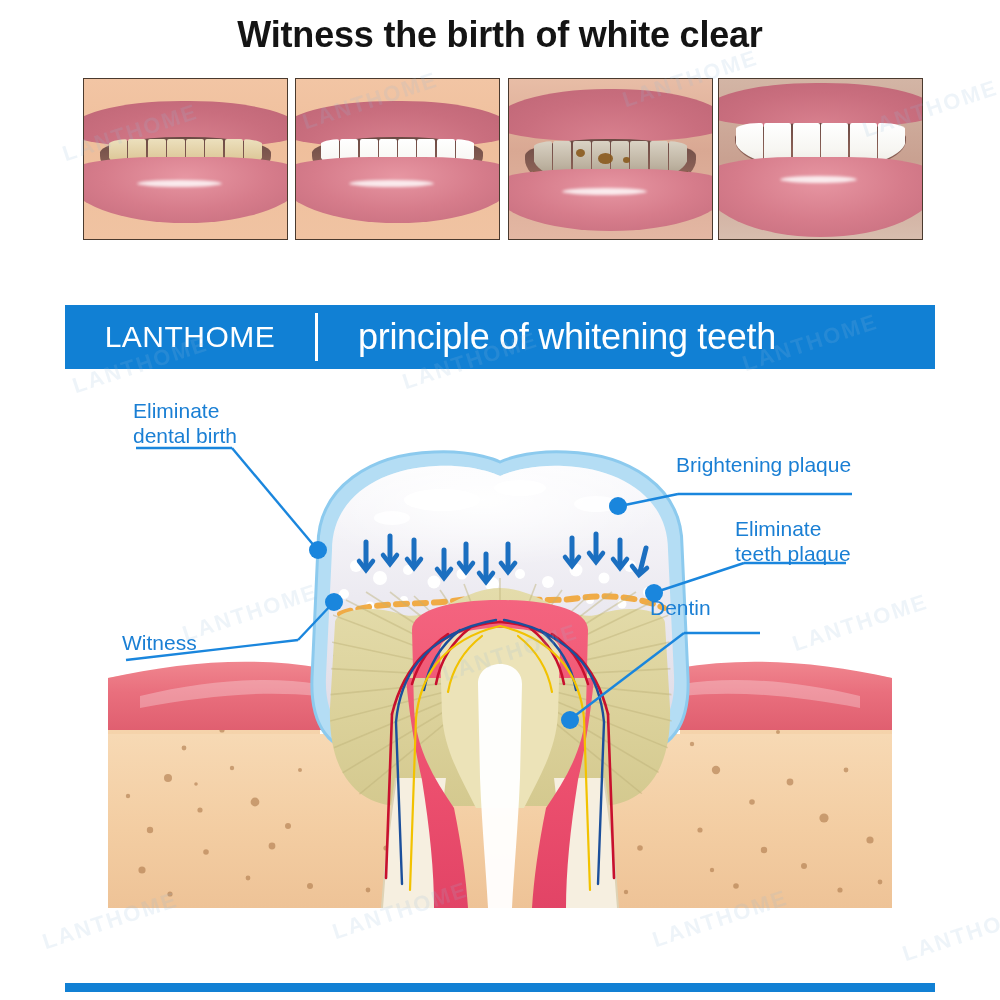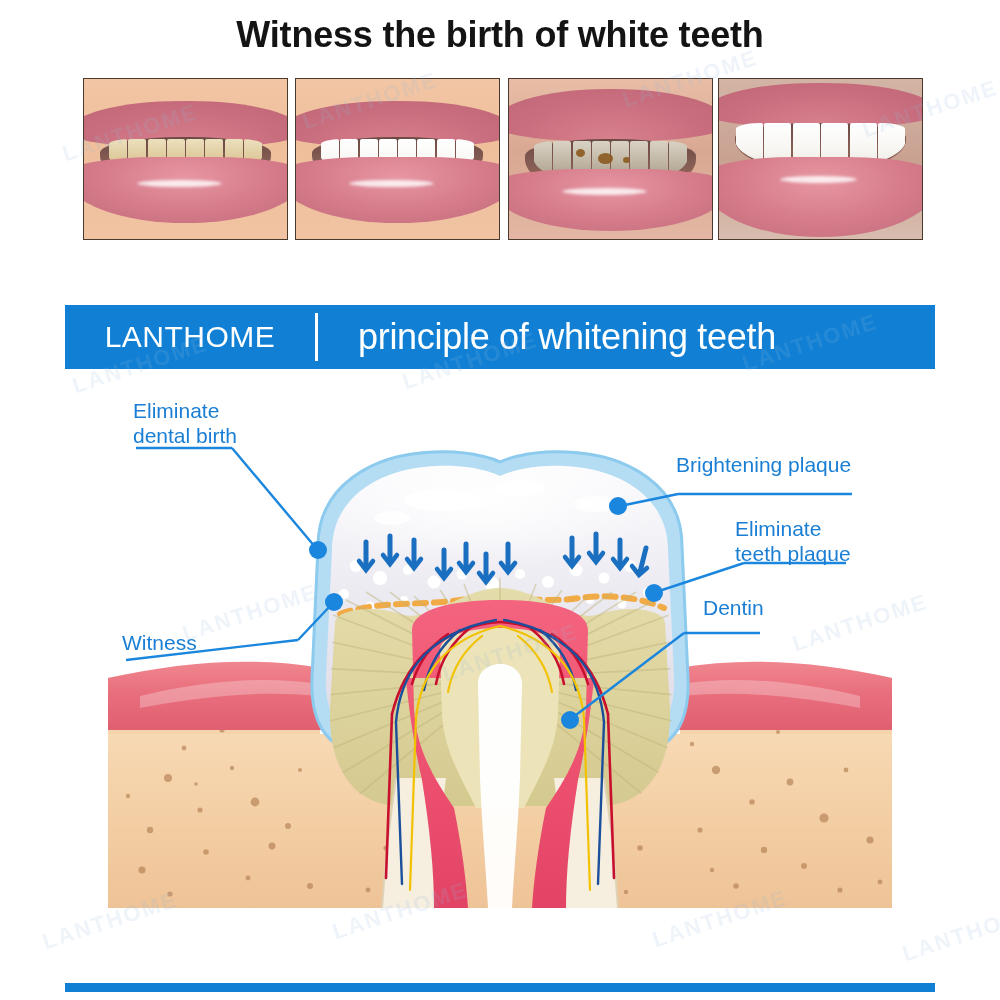--- a/index.html
+++ b/index.html
@@ -106,21 +106,21 @@
 
   .lbl {
     position:absolute;
     color:#1a7fd4;
     font-size:21px; line-height:25px;
     white-space:nowrap;
   }
   .lbl-eliminate { left:133px; top:398px; }
   .lbl-bright    { left:676px; top:452px; }
   .lbl-stains    { left:735px; top:516px; }
-  .lbl-dentin    { left:703px; top:595px; }
+  .lbl-dentin    { left:650px; top:595px; }
   .lbl-enamel    { left:122px; top:630px; }
 
   
   .caption {
     position:absolute; left:0; top:912px; width:1000px;
     text-align:center; color:#151515;
     font-size:19.5px; line-height:34px;
   }
   .caption .l2 { display:block; }
 
@@ -136,21 +136,21 @@
     font-size:22px; font-weight:700; letter-spacing:2px;
     color:rgba(150,185,215,0.16);
     transform:rotate(-18deg);
     pointer-events:none;
     user-select:none;
   }
 </style>
 </head>
 <body>
 
-<div class="page-title">Witness the birth of white teeth</div>
+<div class="page-title">Witness the birth of white clear</div>
 
 <div class="photo-row">
 
   <div class="photo p1">
     <div class="skin a"></div>
     <div class="lip-top"></div>
     <div class="mouth-dark"></div>
     <div class="teeth-arc teeth-yellow">
       <div class="t"></div>
         <div class="t"></div>

